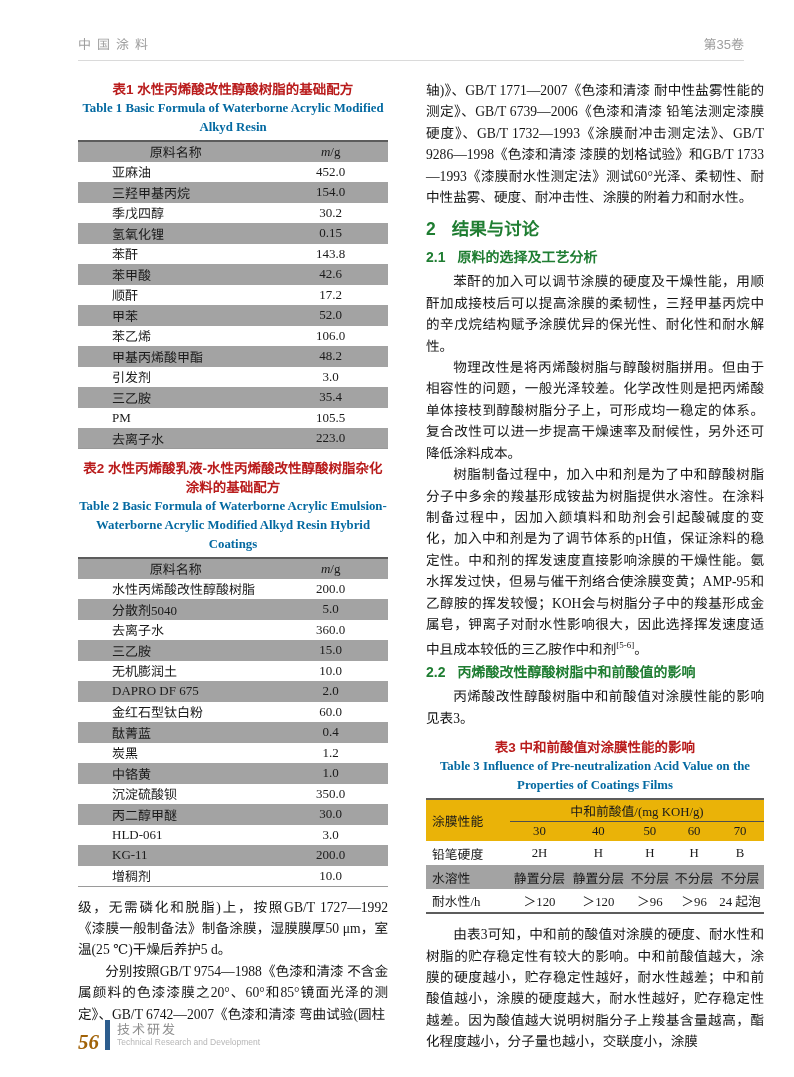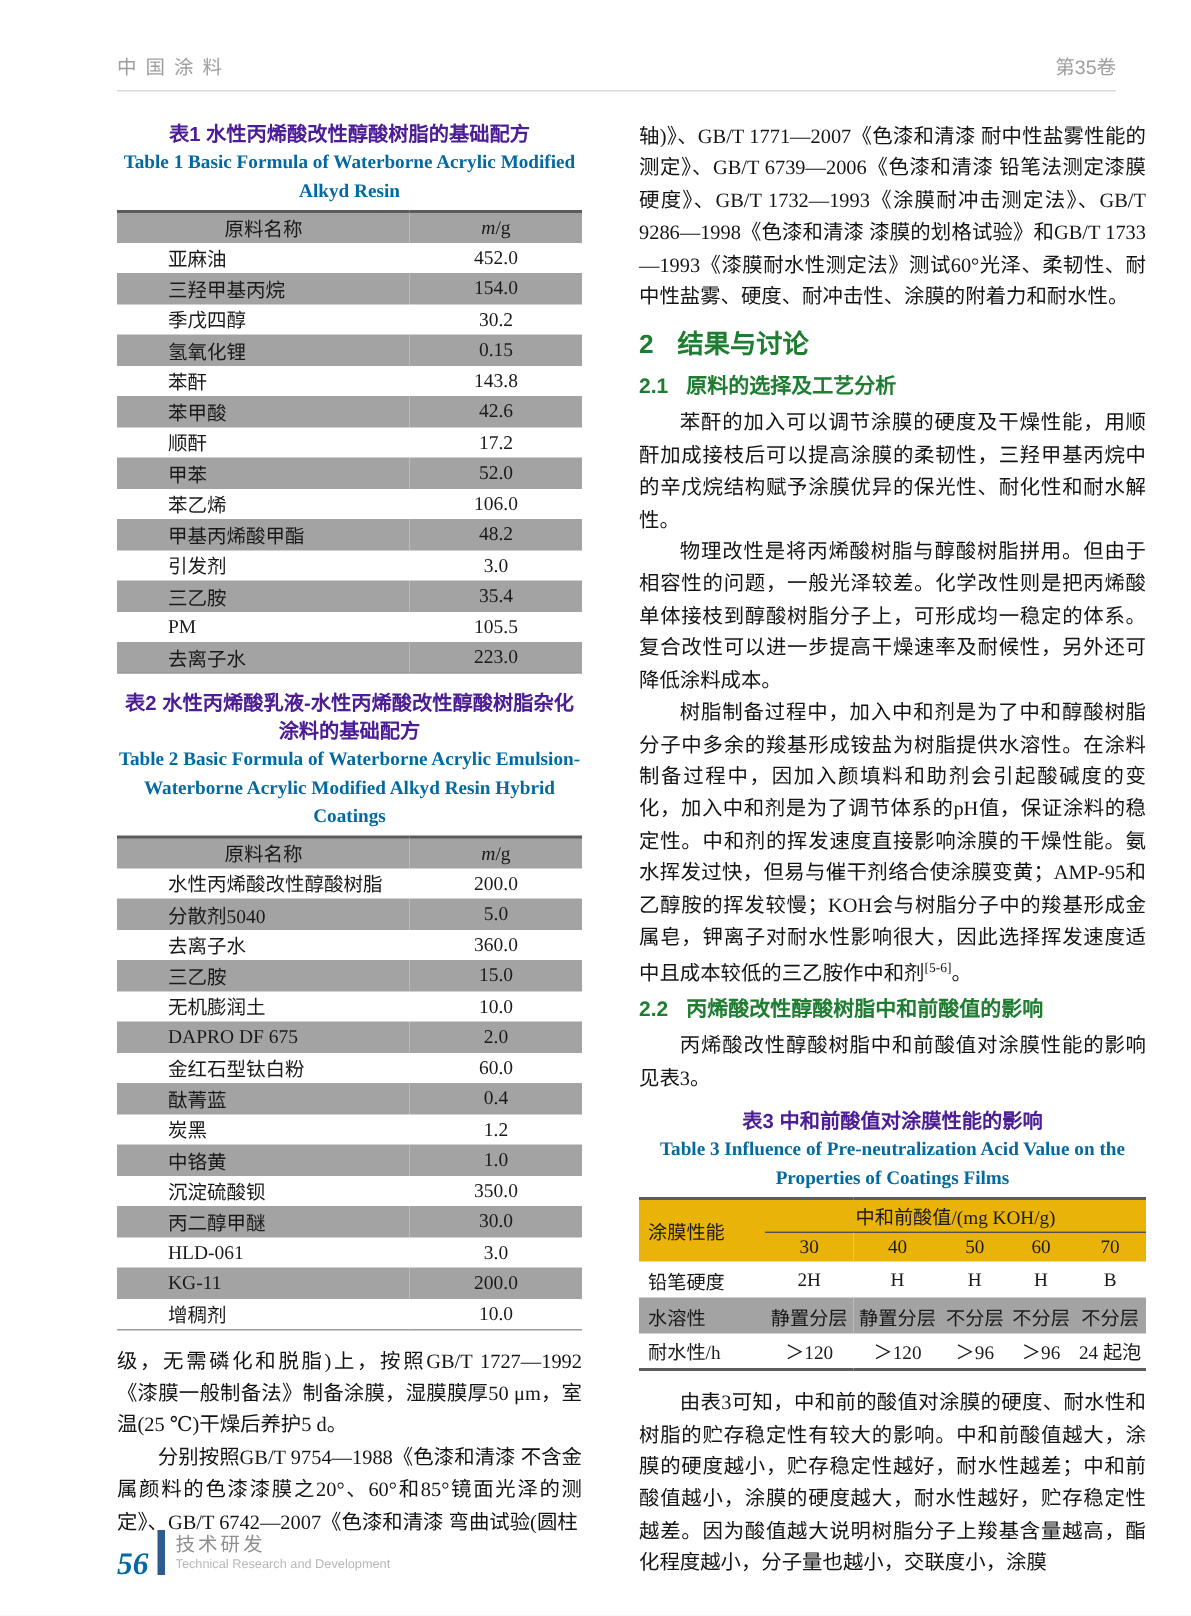--- a/index.html
+++ b/index.html
@@ -17,21 +17,21 @@
     font-size:13px; color:#9e9e9e;gap:29px;
   }
   .journal-name { letter-spacing:6px; }
   
   .col { position:absolute; top:80px; }
   .col-left  { left:78px;  width:310px; }
   .col-right { left:426px; width:338px; }
   
   .cap-zh {
     text-align:center; font-weight:bold; font-size:13.5px; line-height:19px;
-    font-family:"Liberation Sans","DejaVu Sans",sans-serif; color:#4c1d95;
+    font-family:"Liberation Sans","DejaVu Sans",sans-serif; color:#b91c1c;
   }
   .cap-en {
     text-align:center; font-weight:bold; font-size:12.8px; line-height:19px;
     font-family:"Liberation Serif","DejaVu Serif",serif; margin-bottom:3px; color:#0369a1;
   }
   
   table.formula {
     width:100%; border-collapse:collapse; font-size:13px;
     border-top:2px solid #5c5c5c; border-bottom:1.5px solid #9a9a9a;
     margin-bottom:10px;
@@ -77,21 +77,21 @@
   }
   .h-sub .h-num { margin-right:12px; }
   .cap-gap { margin-top:9px; }
   
   .pg-footer {
     position:absolute; left:78px; bottom:22px;
     display:flex; align-items:center;
   }
   .pg-num {
     font-family:"Liberation Serif","DejaVu Serif",serif;
-    font-style:italic; font-weight:bold; font-size:21px; color:#0369a1;
+    font-style:italic; font-weight:bold; font-size:21px; color:#a16207;
     margin-right:6px;
     margin-top:15px;
   }
   .pg-bar { width:5px; height:30px; background:#2d5d8e; margin-right:7px; }
   .sec-zh {
     font-family:"Liberation Sans","DejaVu Sans",sans-serif;
     font-size:13px; color:#8f8f8f; letter-spacing:2px; line-height:15px;
   }
   .sec-en {
     font-family:"Liberation Sans","DejaVu Sans",sans-serif;

